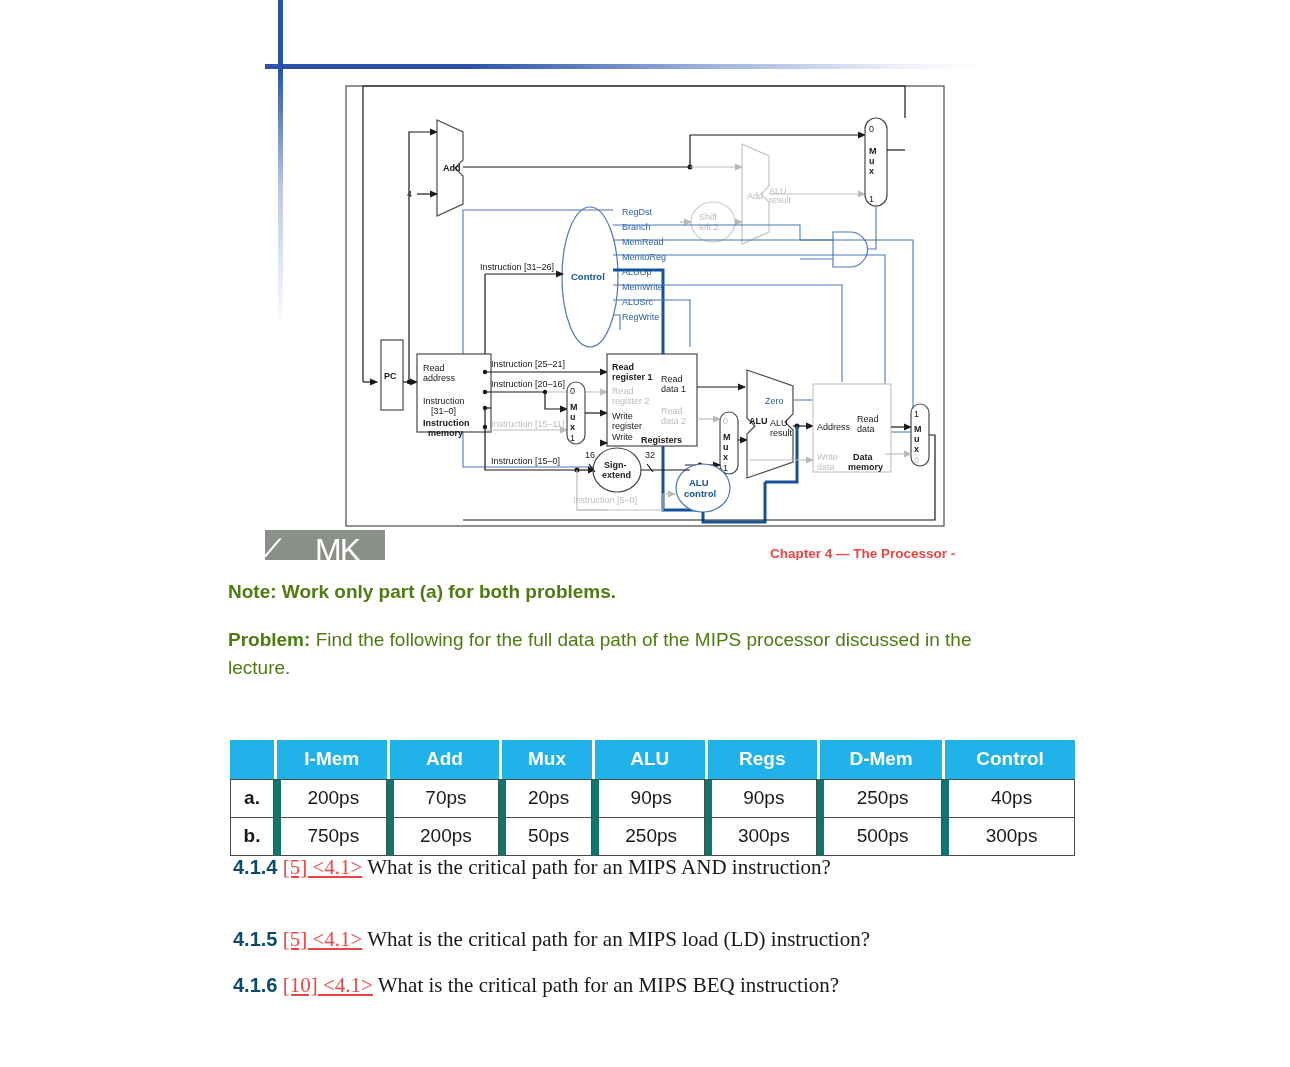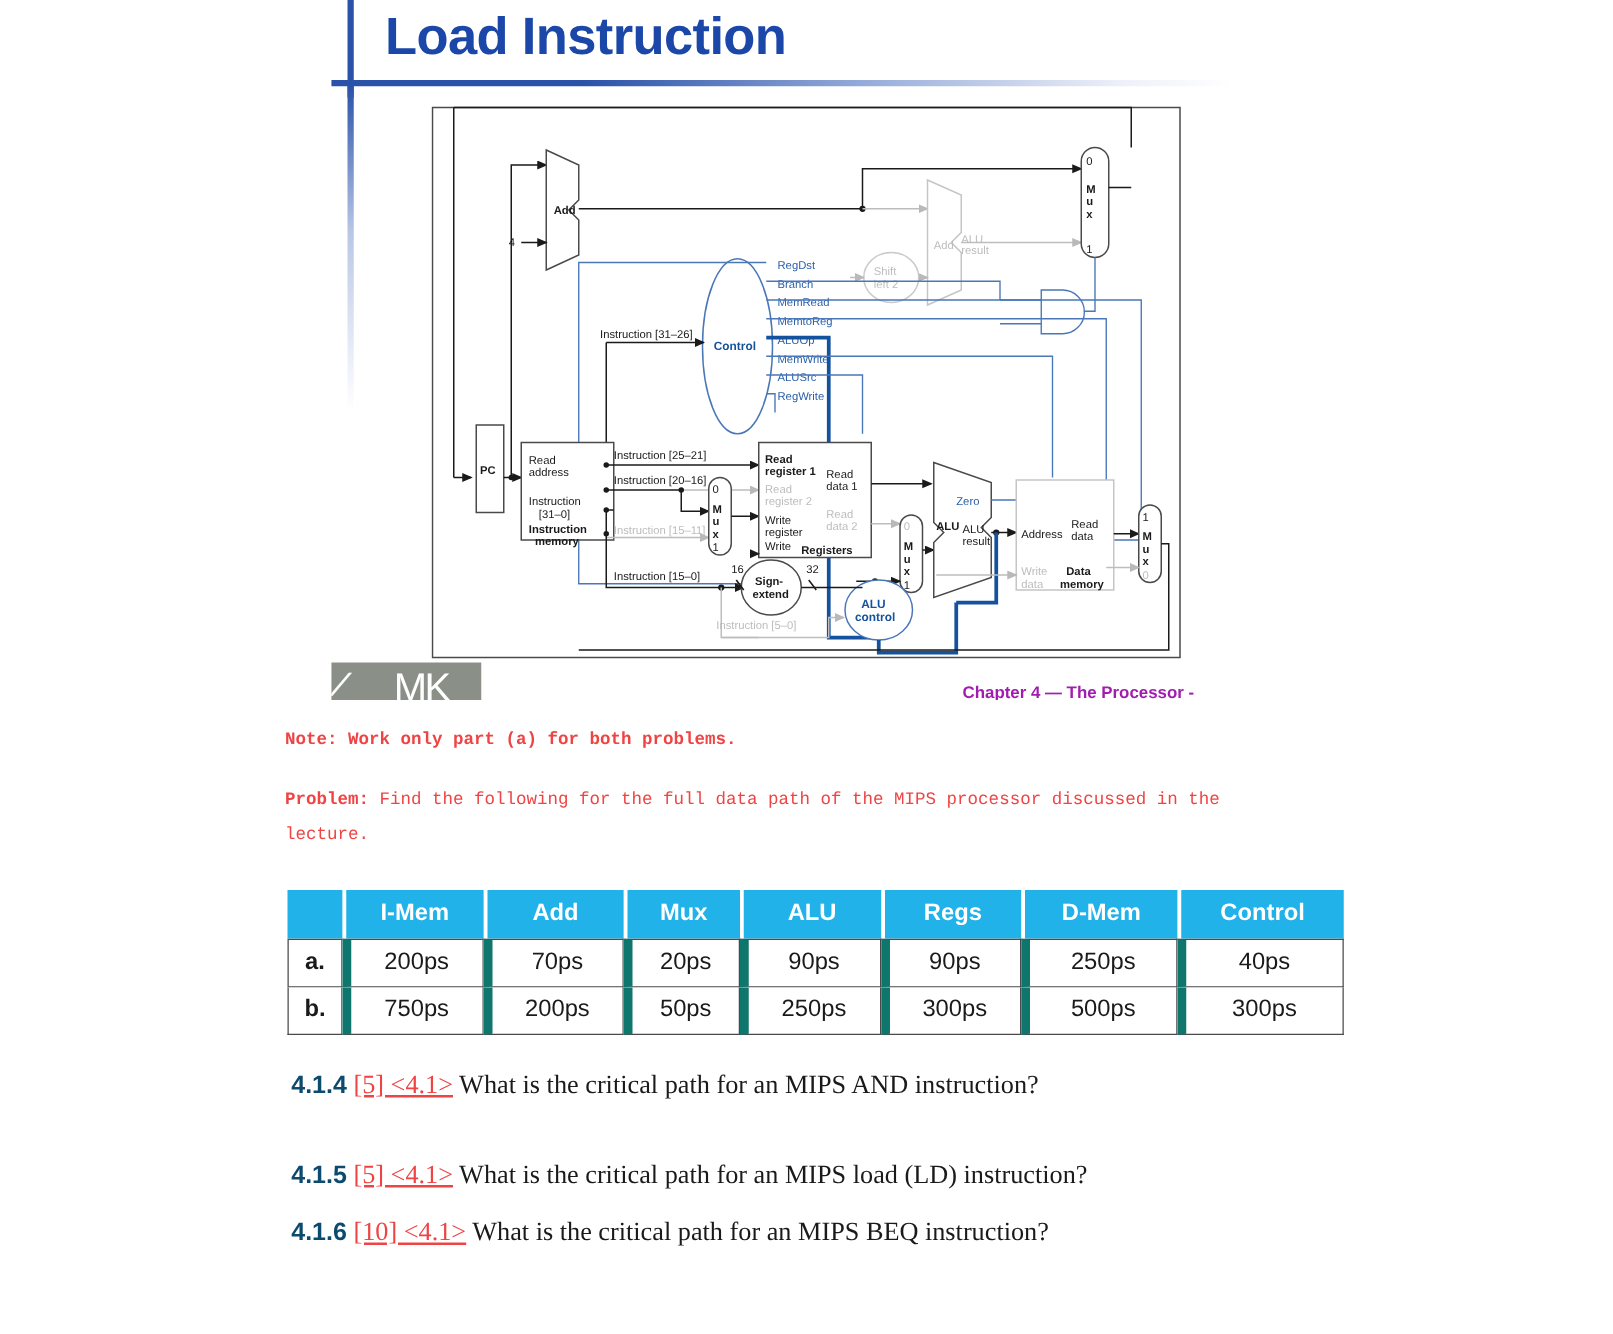--- a/index.html
+++ b/index.html
@@ -16,34 +16,34 @@
   #slide-title{position:absolute;left:43px;top:5px;font-family:"Liberation Sans",sans-serif;
       font-weight:bold;font-size:42px;color:#1b47a8;letter-spacing:-0.5px;white-space:nowrap;}
 
   
   #mk-logo{position:absolute;left:0;top:530px;width:120px;height:32px;background:#8a8f87;}
   #mk-logo .mk{position:absolute;left:50px;top:2px;color:#fff;font-family:"Liberation Sans",sans-serif;
       font-size:32px;font-weight:normal;letter-spacing:-2px;}
   #mk-logo .slash{position:absolute;left:5px;top:3px;color:#fff;font-family:"Liberation Sans",sans-serif;
       font-size:27px;font-weight:bold;transform:skewX(-12deg);}
   #footer{position:absolute;left:505px;top:546px;font-family:"Liberation Sans",sans-serif;
-      font-weight:bold;font-size:13.5px;color:#a21caf;white-space:nowrap;}
+      font-weight:bold;font-size:13.5px;color:#ef4444;white-space:nowrap;}
 
   
   #dg{position:absolute;left:80px;top:82px;width:600px;height:455px;}
   #dg svg{display:block;}
 
   
-  .para{position:absolute;font-family:Liberation Mono, monospace;font-size:14px;color:#ef4444;line-height:28px;}
+  .para{position:absolute;font-family:Liberation Sans, sans-serif;font-size:19px;color:#4d7c0f;line-height:28px;}
   #note{left:228px;top:578px;font-weight:bold;}
   #problem{left:228px;top:626px;width:810px;}
   #problem b{font-weight:bold;}
 
   
-  #tbl{position:absolute;left:230px;top:712px;width:728px;}
+  #tbl{position:absolute;left:230px;top:740px;width:728px;}
   table{border-collapse:separate;border-spacing:0;width:845px;
         font-family:"Liberation Sans",sans-serif;}
   thead th{background:#20b2e8;color:#fff;font-weight:bold;font-size:19px;
         text-align:center;padding:8px 0 9px;border:0;}
   thead th.corner{width:42px;}
   thead th + th{border-left:3px solid #fff;}
   tbody td{border:1px solid #4a4a4a;text-align:center;font-size:19px;color:#1a1a1a;
         padding:7px 0 8px;background:#fff;}
   tbody td.rl{font-weight:bold;width:42px;}
   tbody tr + tr td{border-top:0;}
@@ -56,21 +56,20 @@
   #q1{top:855px;} #q2{top:914px;margin-top:13px;} #q3{top:973px;}
 </style>
 </head>
 <body>
 
 <div id="slide">
 
   <div id="title-bar-v"></div>
   <div id="title-fade"></div>
   <div id="title-rule"></div>
-  <div id="slide-title">Load Instruction</div>
 
   <div id="mk-logo">
     <span class="slash">∕</span>
     <span class="mk">MK</span>
   </div>
   <div id="footer">Chapter 4 — The Processor -</div>
 
   <div id="dg">
   <svg width="600" height="455" viewBox="0 0 600 455" xmlns="http://www.w3.org/2000/svg">
     <defs>

